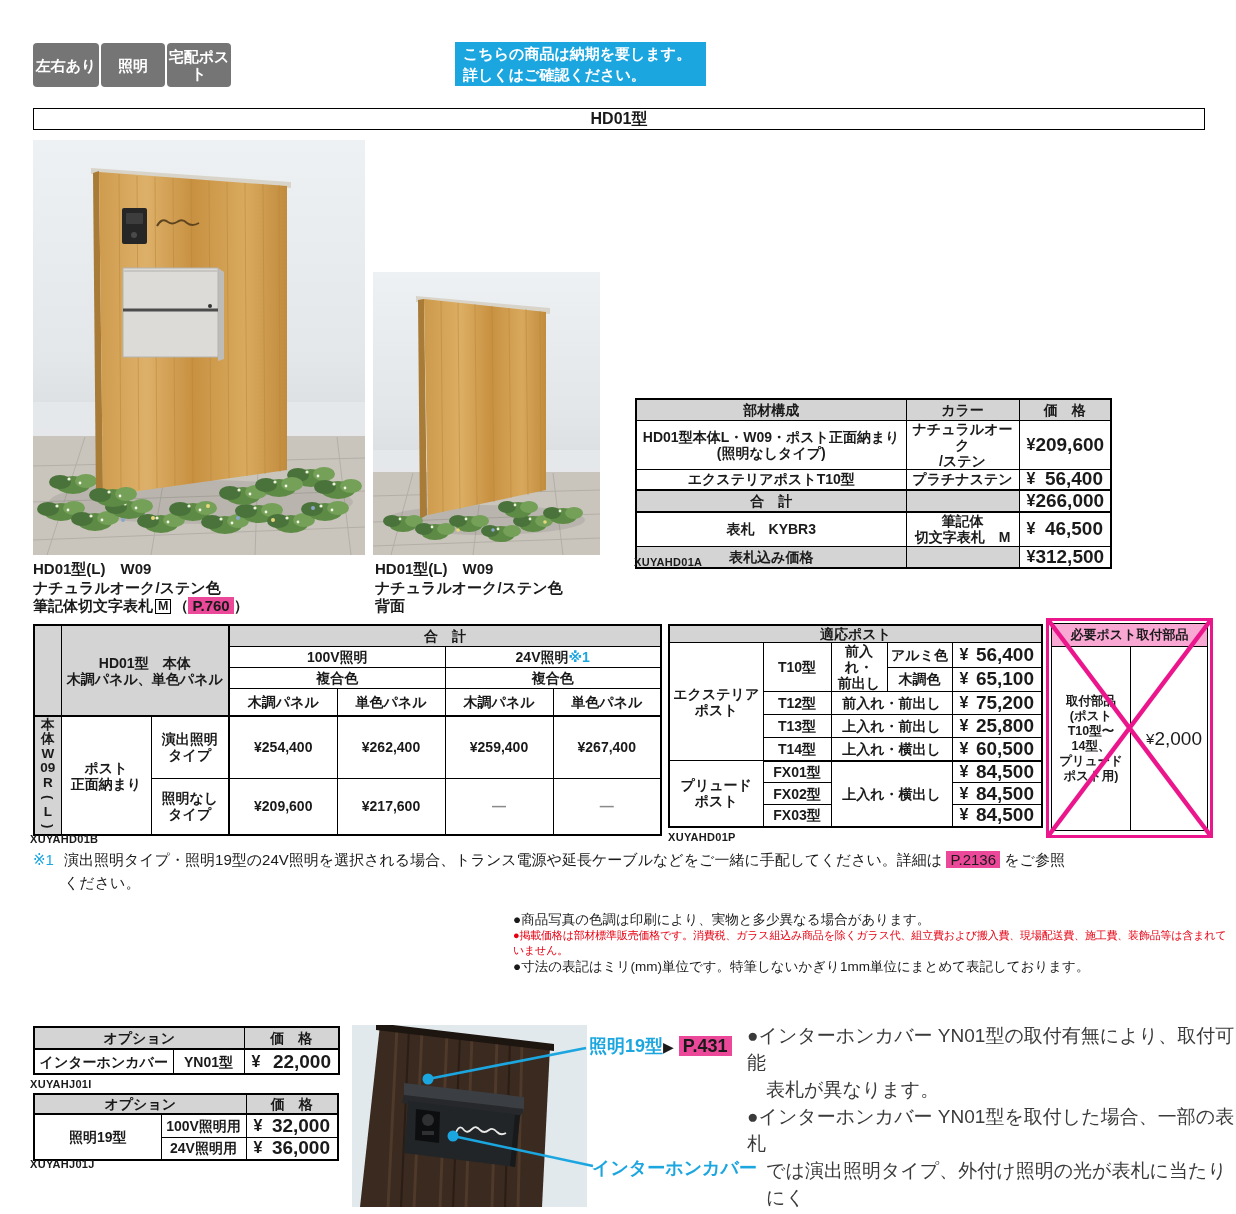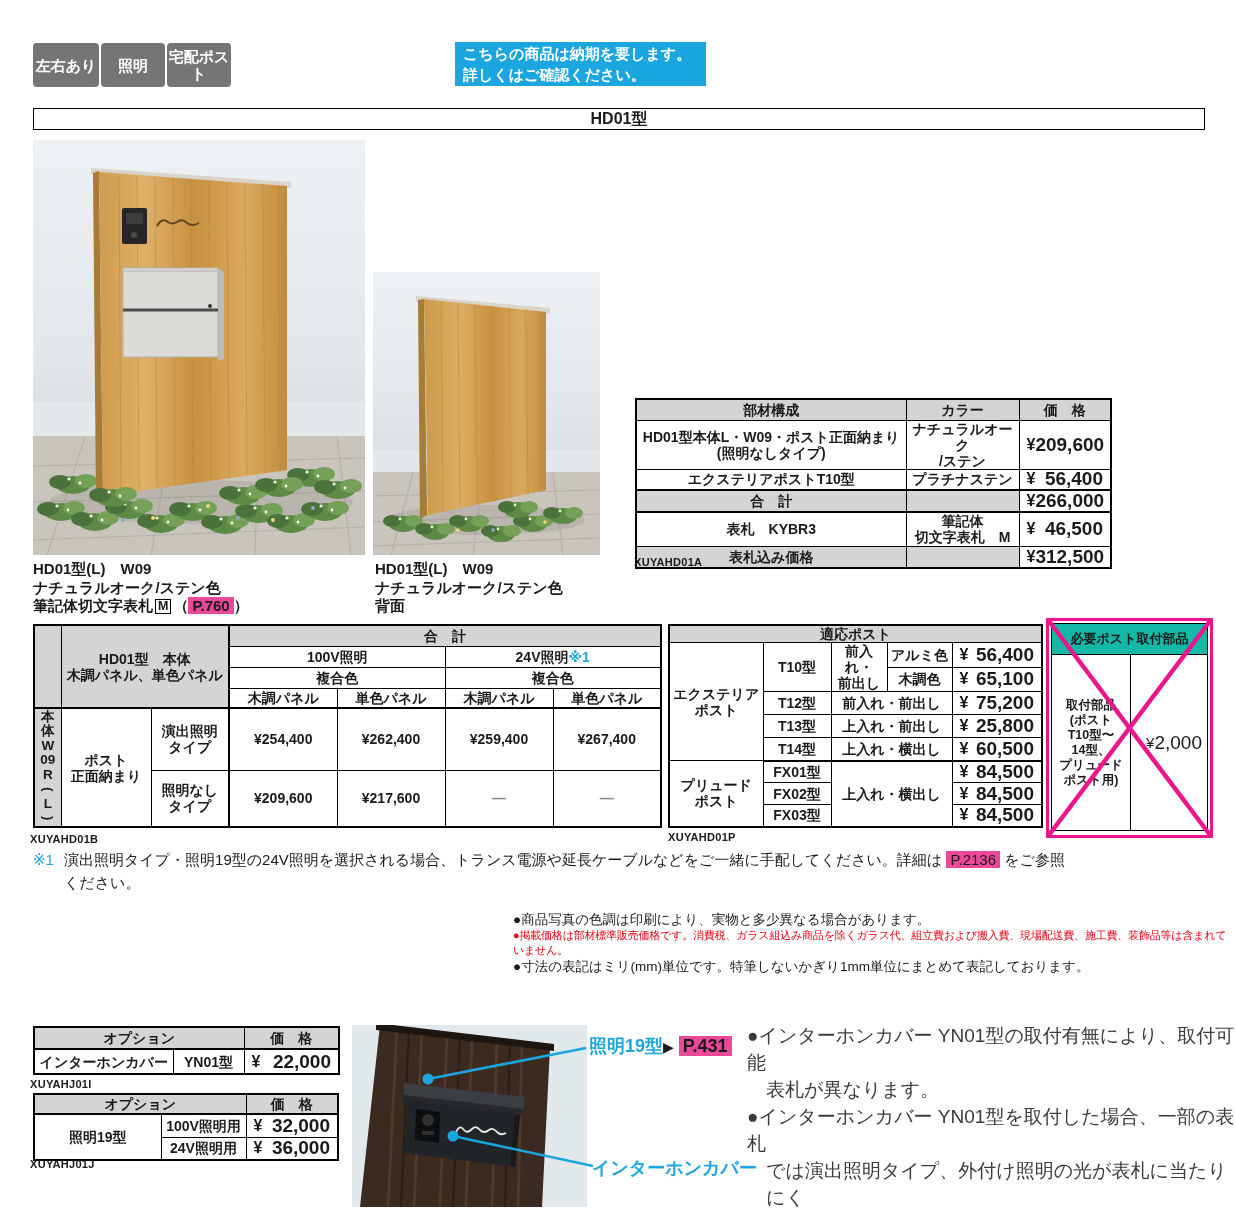--- a/index.html
+++ b/index.html
@@ -48,21 +48,21 @@
   .cnote.red { font-size:11px; letter-spacing:-0.2px; }
 
   .bnotes { font-size:19px; line-height:27px; color:#3a3a3a; }
   .bnotes .cont { padding-left:19px; }
 
   .callout-label { font-size:18px; font-weight:bold; white-space:nowrap; }
 
   
   .req-box { border:3px solid #ec168c; background:#fff; }
   .req-in  { position:absolute; left:2px; top:2px; right:2px; bottom:4px; border:1.5px solid #000; display:flex; flex-direction:column; }
-  .req-hd  { height:31px; background:#14b8a6; border-bottom:1px solid #000; display:flex; align-items:center; justify-content:center;
+  .req-hd  { height:23px; background:#f9a8d4; border-bottom:1px solid #000; display:flex; align-items:center; justify-content:center;
              font-size:13px; font-weight:bold; }
   .req-bd  { flex:1; display:flex; }
   .req-desc { width:79px; border-right:1px solid #000; display:flex; flex-direction:column; justify-content:center;
               font-size:12.5px; line-height:15px; font-weight:bold; text-align:center; }
   .req-price { flex:1; display:flex; align-items:center; justify-content:flex-end; padding:0 5px; font-weight:normal; }
 </style>
 </head>
 <body>
 
 <div id="page">
@@ -337,21 +337,21 @@
       <th class="gray bl2" colspan="4">合　計</th>
     </tr>
     <tr style="height:21px;">
       <th class="bl2" colspan="2">100V照明</th>
       <th colspan="2"><span>24V照明</span><span class="blue">※1</span></th>
     </tr>
     <tr style="height:21px;">
       <th class="bl2" colspan="2">複合色</th>
       <th colspan="2">複合色</th>
     </tr>
-    <tr style="height:20px;">
+    <tr style="height:28px;">
       <th class="bl2">木調パネル</th>
       <th>単色パネル</th>
       <th>木調パネル</th>
       <th>単色パネル</th>
     </tr>
     <tr style="height:62px;">
       <td class="gray vcell bt2" rowspan="2">
         <span>本</span>
             <span>体</span>
             <span>W</span>

